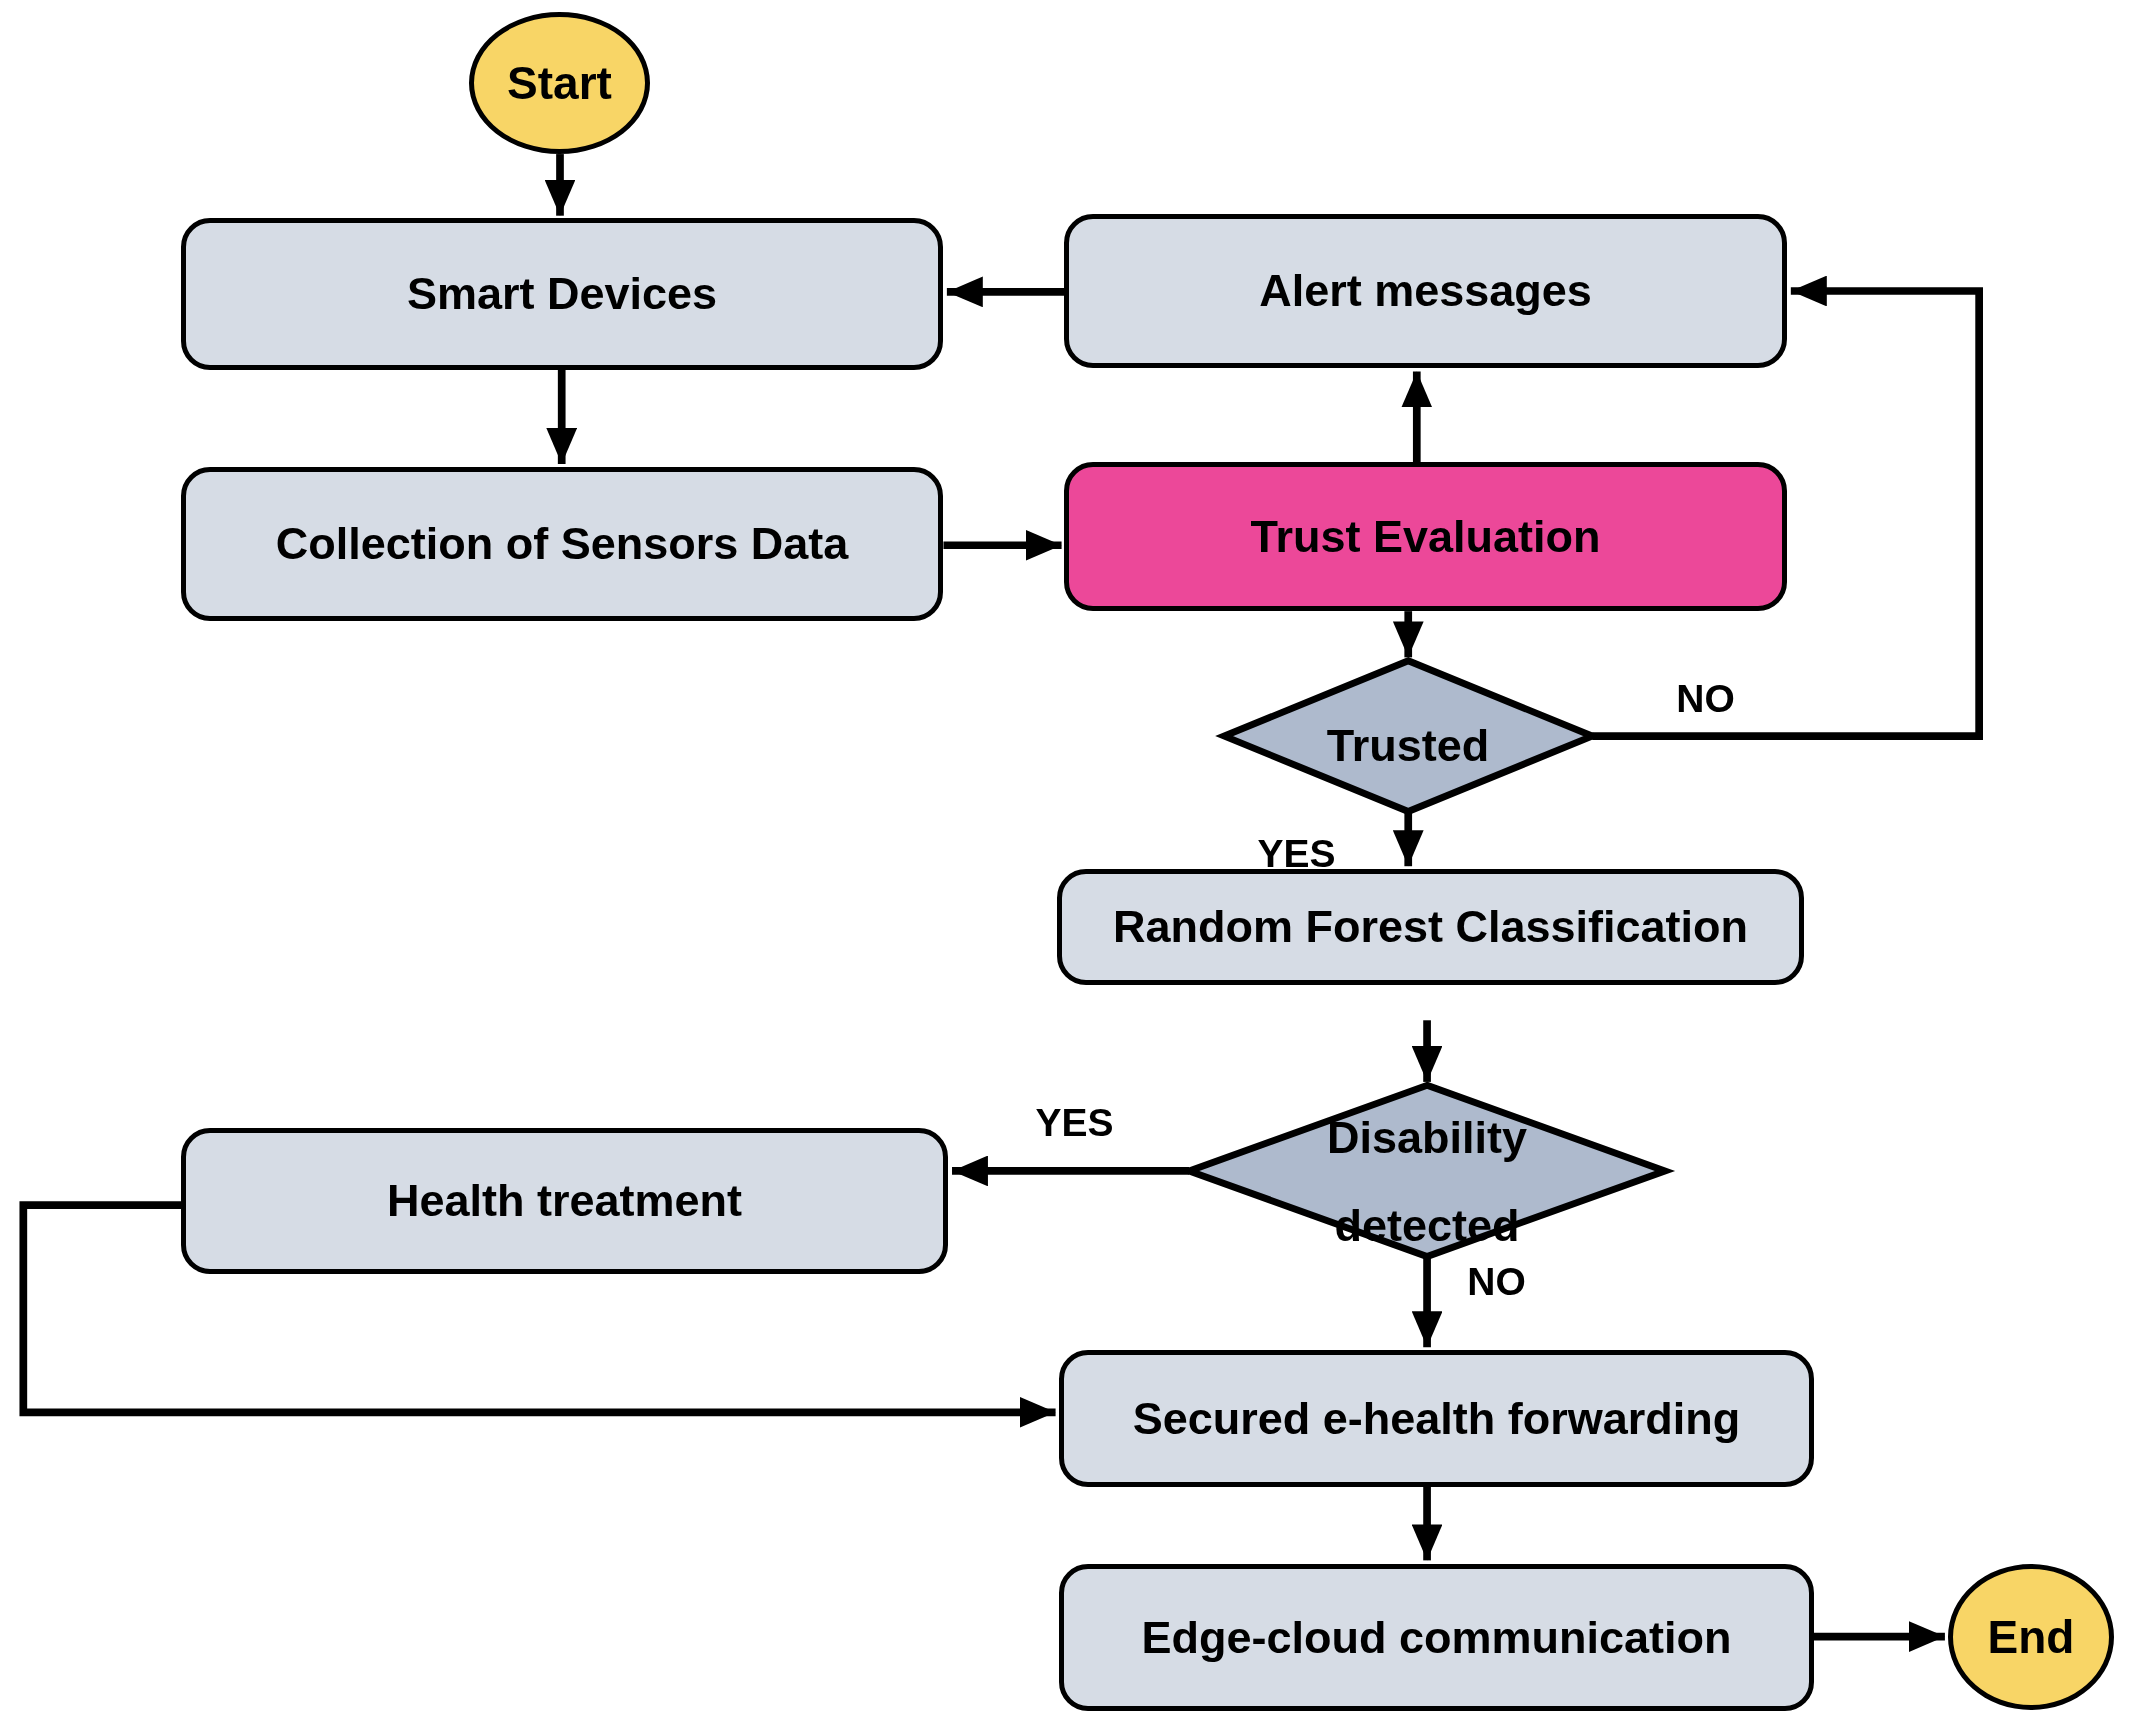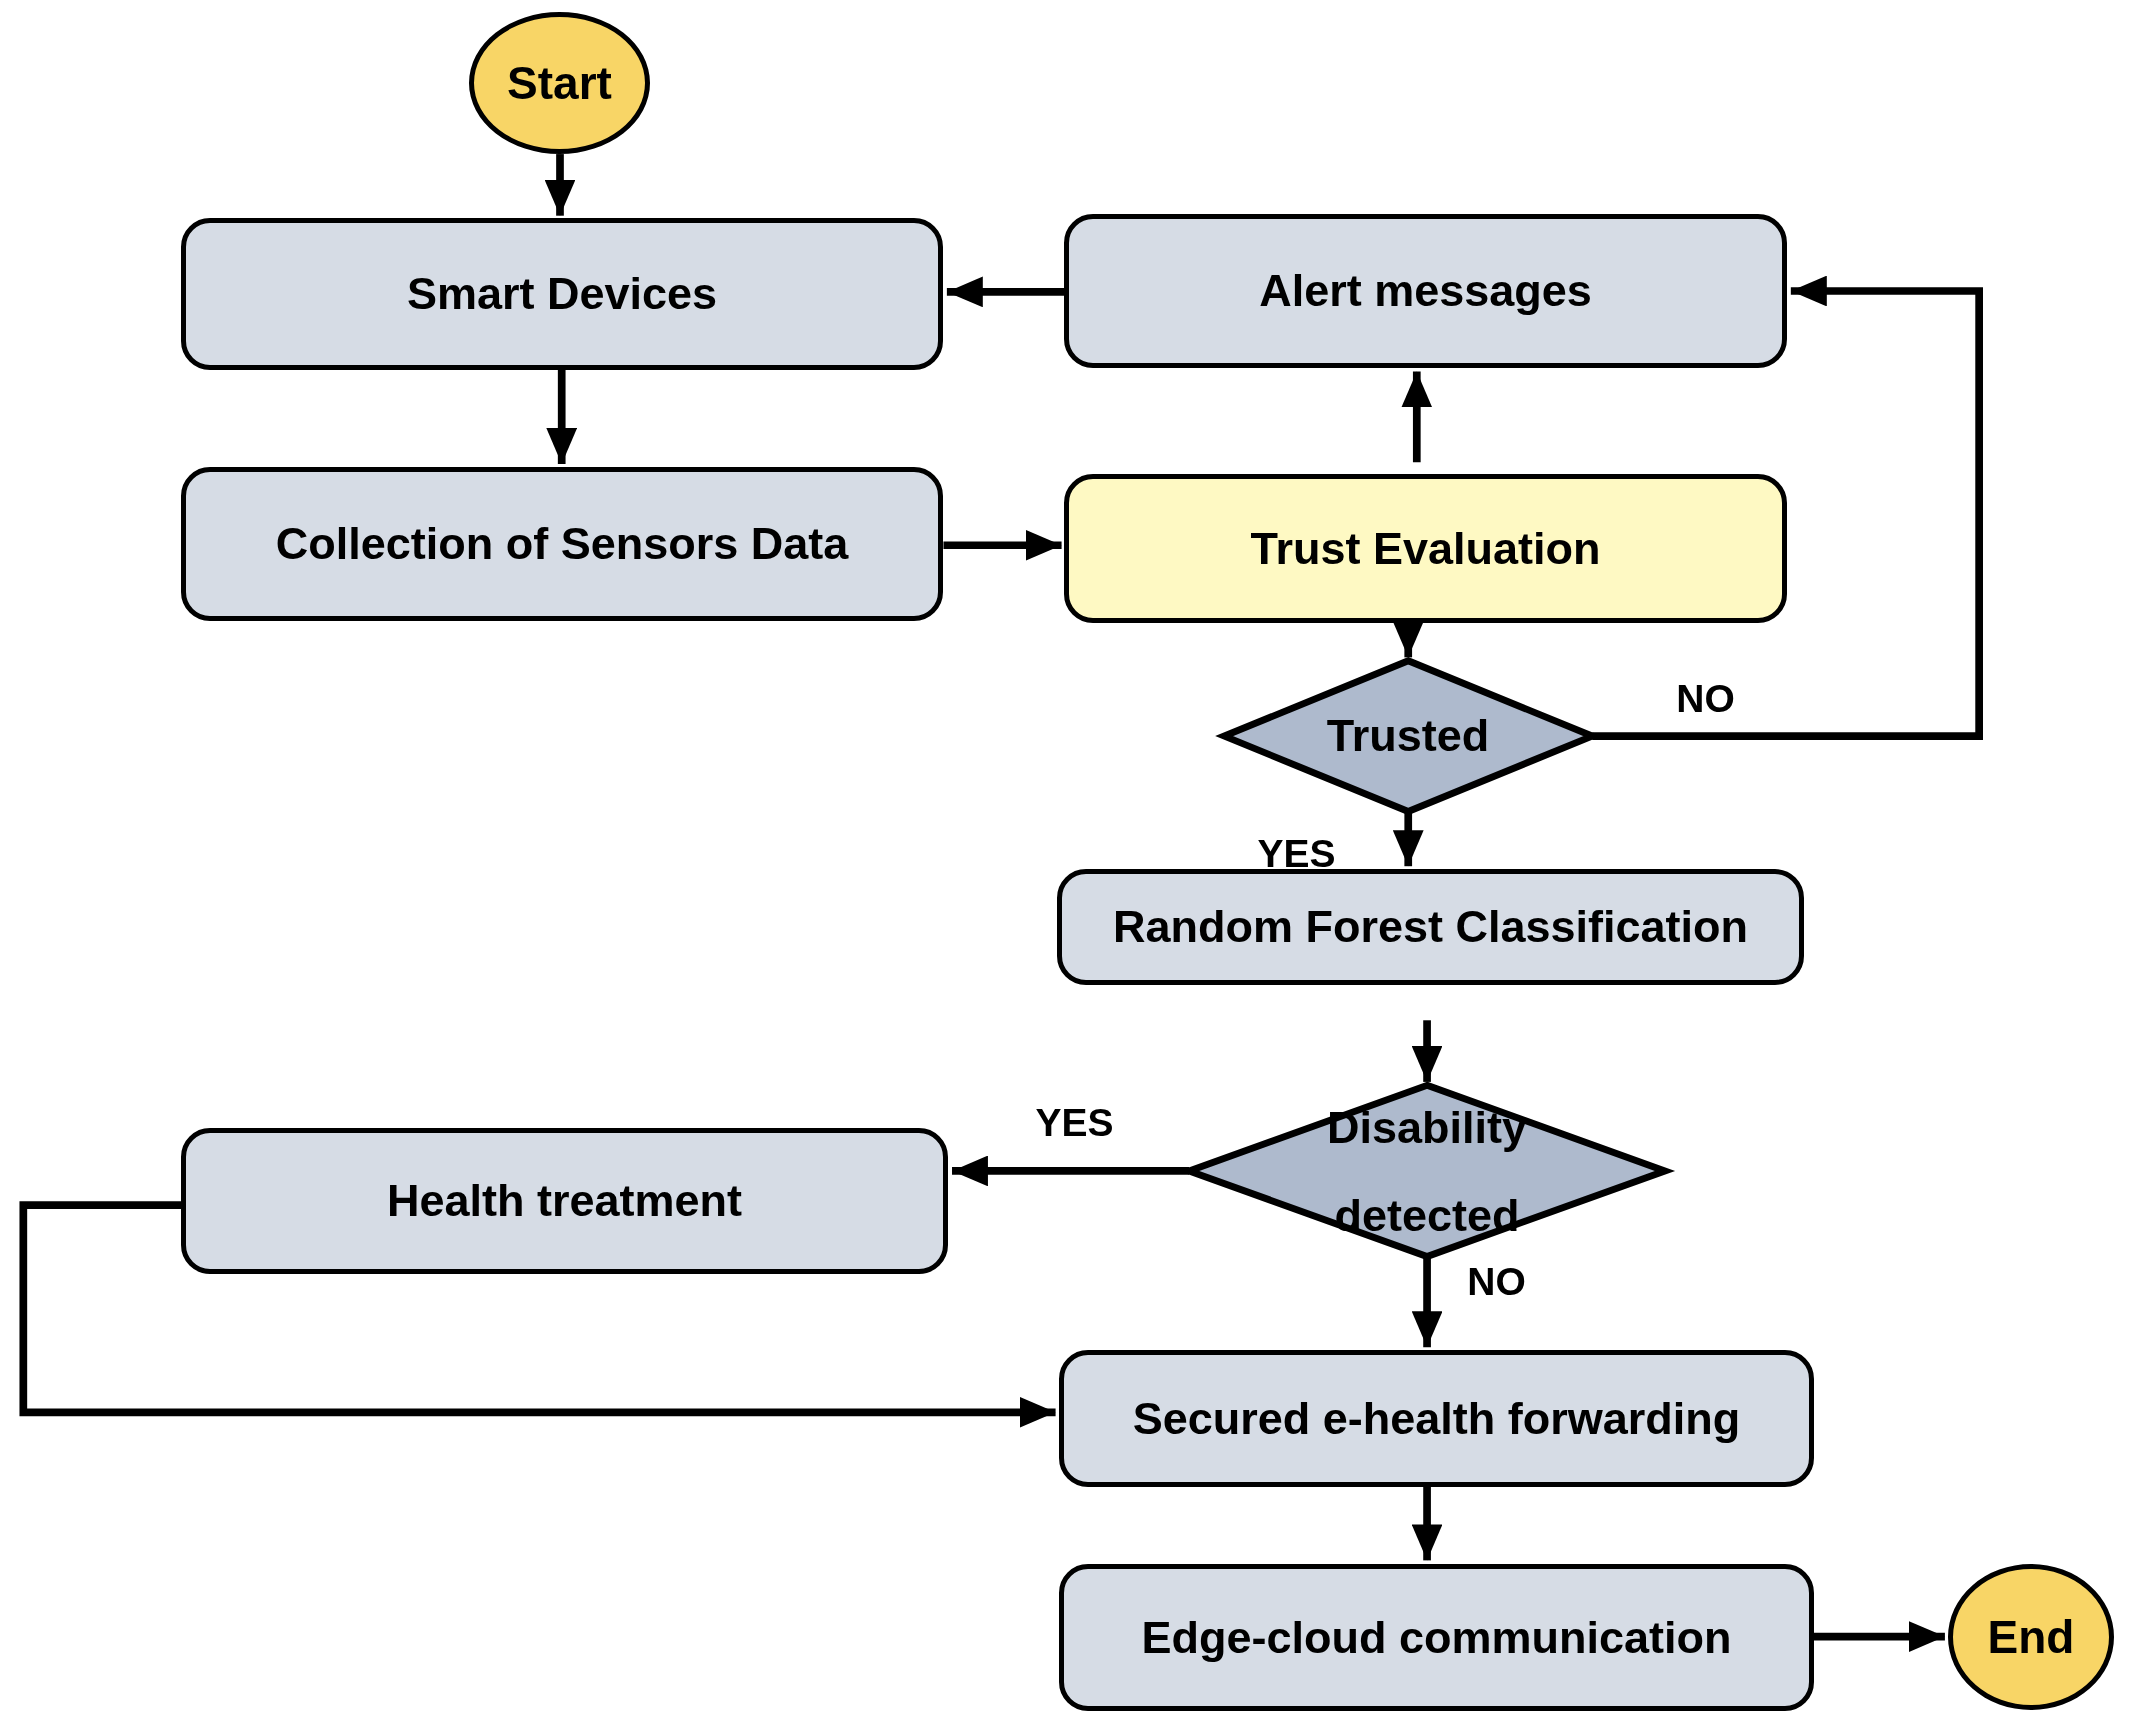--- a/index.html
+++ b/index.html
@@ -27,20 +27,21 @@
     border-radius:50%;
     background:#f8d566;
     font-size:46px;
   }
   .dlabel{
     position:absolute;
     display:flex;flex-direction:column;align-items:center;justify-content:center;
     font-weight:700;font-size:45px;text-align:center;
     gap:36px;
     pointer-events:none;
+    margin-top:10px;
   }
   .elabel{
     position:absolute;
     display:flex;align-items:center;justify-content:center;
     font-weight:700;font-size:39px;
   }
 </style>
 </head>
 <body>
 
@@ -89,21 +90,21 @@
   </div>
 
   <div class="node" style="left: 1064px; top: 214px; width: 723px; height: 154px; background-color: rgb(214, 220, 229);">
     <span>Alert messages</span>
   </div>
 
   <div class="node" style="left: 181px; top: 467px; width: 762px; height: 154px; background-color: rgb(214, 220, 229);">
     <span>Collection of Sensors Data</span>
   </div>
 
-  <div class="node" style="left: 1064px; top: 462px; width: 723px; height: 149px; background-color: #fef9c3; margin-top: 12px;">
+  <div class="node" style="left: 1064px; top: 462px; width: 723px; height: 149px; background-color: #ec4899;">
     <span>Trust Evaluation</span>
   </div>
 
   <div class="node" style="left: 1057px; top: 869px; width: 747px; height: 116px; background-color: rgb(214, 220, 229);">
     <span>Random Forest Classification</span>
   </div>
 
   <div class="node" style="left: 181px; top: 1100px; width: 767px; height: 146px; background-color: rgb(214, 220, 229); margin-top: 28px;">
     <span>Health treatment</span>
   </div>

